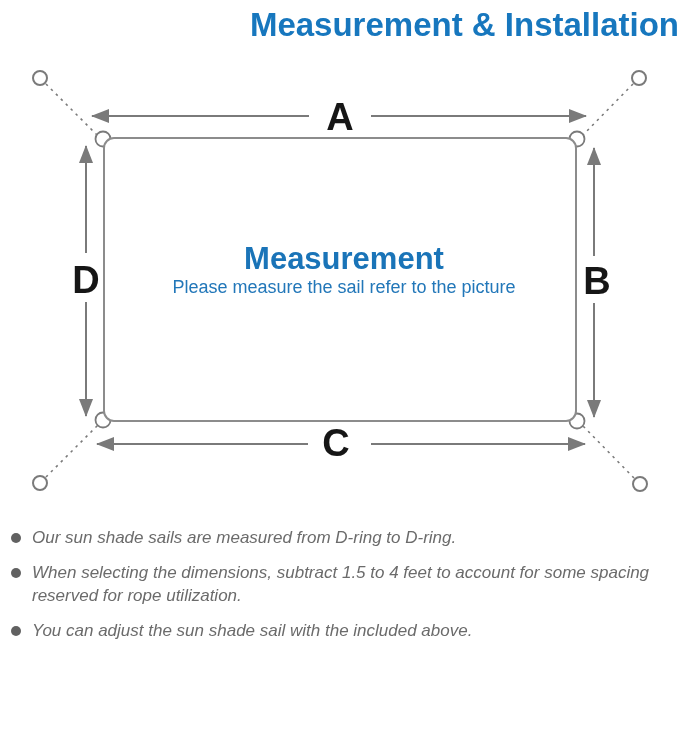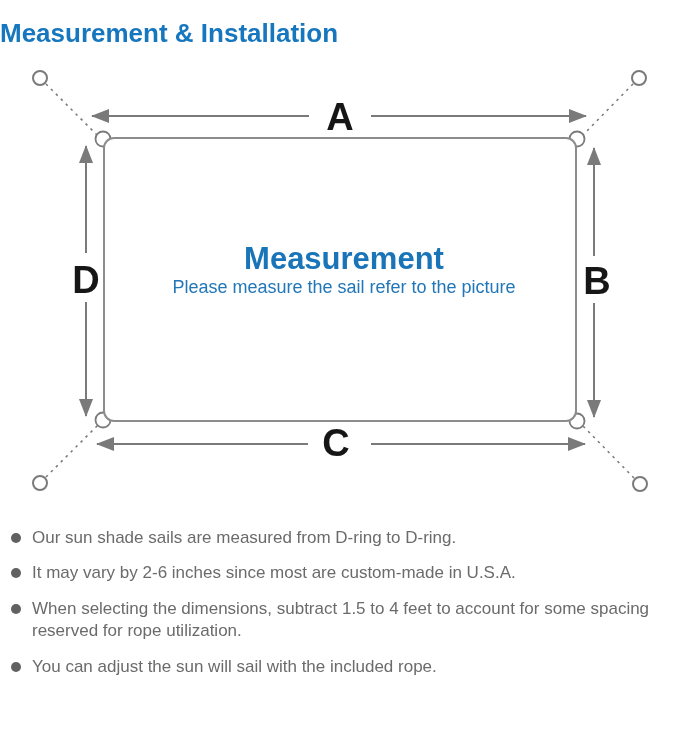--- a/index.html
+++ b/index.html
@@ -4,39 +4,40 @@
 <style>
   html,body{margin:0;padding:0;background:#ffffff;}
   .stage{
     position:relative;
     width:679px;height:739px;
     background:#ffffff;
     font-family:"Liberation Sans", sans-serif;
     overflow:hidden;
   }
   .page-title{
-    position:absolute;top:16px;left:0;width:679px;
+    position:absolute;top:4px;left:0;width:679px;
     margin:0;padding-top:2px;
-    text-align:left;
-    font-size:26px;font-weight:bold;
+    text-align:right;
+    font-size:33px;font-weight:bold;
     color:#1777be;
     letter-spacing:0px;
   }
   .diagram-svg{position:absolute;top:0;left:0;}
   .bullets{
     position:absolute;top:527px;left:10px;width:655px;
     margin:0;padding:0;list-style:none;
   }
   .bullet-item{
     position:relative;
     padding-left:22px;
     margin-bottom:13px;
     color:#6b6b6b;
     font-size:17px;
     line-height:1.32;
+    font-style:italic;
   }
   .bullet-dot{
     position:absolute;left:1px;top:6px;
     width:10px;height:10px;border-radius:50%;
     background:#616161;
   }
   .svg-label{font-family:"Liberation Sans", sans-serif;font-weight:bold;font-size:38px;fill:#161616;}
   .center-title{font-family:"Liberation Sans", sans-serif;font-weight:bold;font-size:31px;fill:#1a74b8;}
   .center-sub{font-family:"Liberation Sans", sans-serif;font-size:18px;fill:#2277b9;}
 </style>
@@ -97,25 +98,21 @@
     <text class="center-sub" x="344" y="293" text-anchor="middle">Please measure the sail refer to the picture</text>
   </svg>
 
   <ul class="bullets">
     <li class="bullet-item">
       <span class="bullet-dot"></span>
       <span>Our sun shade sails are measured from D-ring to D-ring.</span>
     </li>
     <li class="bullet-item">
       <span class="bullet-dot"></span>
-      <span>It may vary by 2-6 inches since most are custom-made in U.S.A.</span>
-    </li>
-    <li class="bullet-item">
-      <span class="bullet-dot"></span>
       <span>When selecting the dimensions, subtract 1.5 to 4 feet to account for some spacing reserved for rope utilization.</span>
     </li>
     <li class="bullet-item">
       <span class="bullet-dot"></span>
-      <span>You can adjust the sun will sail with the included rope.</span>
+      <span>You can adjust the sun shade sail with the included above.</span>
     </li>
   </ul>
 
 </div>
 
 </body></html>

